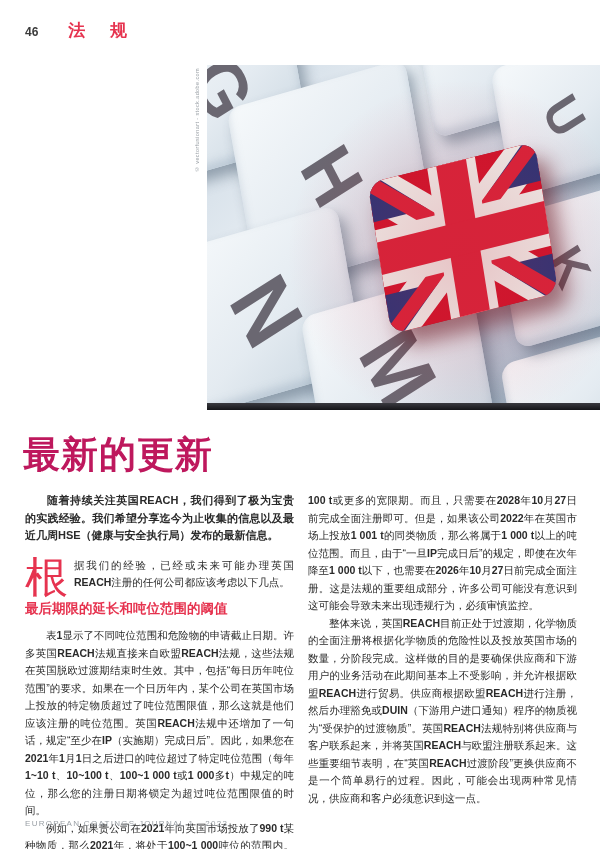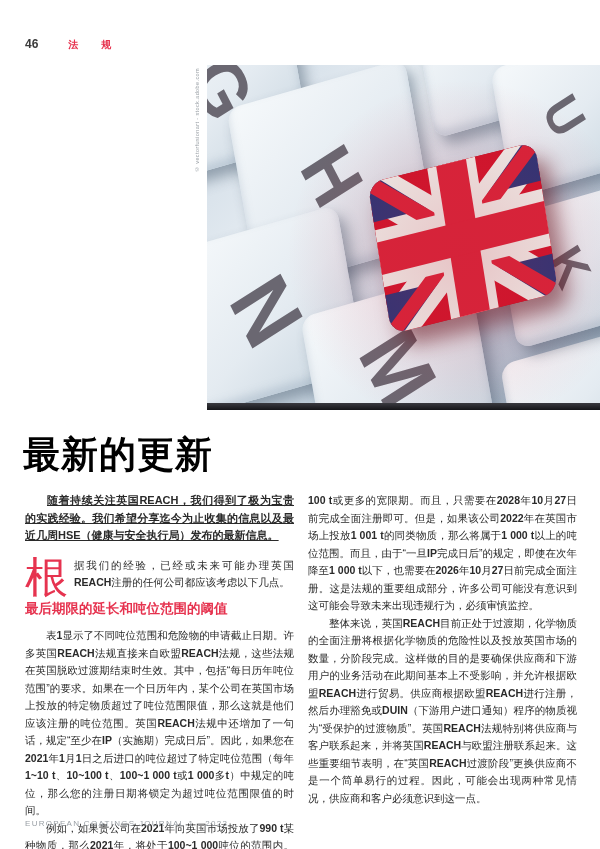--- a/index.html
+++ b/index.html
@@ -3,23 +3,23 @@
 <meta charset="utf-8">
 <style>
   * { margin:0; padding:0; box-sizing:border-box; }
   body { background:#888; font-family:"Liberation Sans","DejaVu Sans",sans-serif; }
   .page {
     position:relative; width:600px; height:849px; margin:0 auto;
     background:#ffffff; overflow:hidden; color:#2a2a2a;
   }
 
   
-  .pagehead { position:absolute; top:37px; left:25px; display:flex; align-items:baseline; }
+  .pagehead { position:absolute; top:19px; left:25px; display:flex; align-items:baseline; }
   .pagenum { font-size:12px; font-weight:bold; color:#3a3a3a; }
-  .section { margin-left:30px; font-size:10px; font-weight:bold; letter-spacing:10px; }
+  .section { margin-left:30px; font-size:17px; font-weight:bold; letter-spacing:10px; }
 
   
   .photo {
     position:absolute; left:207px; top:65px; width:393px; height:345px;
     background:linear-gradient(130deg,#cdd9e4 0%, #e9eff4 35%, #c2d1de 60%, #9fb3c4 100%);
     overflow:hidden;
   }
   .photo .tint {
     position:absolute; inset:0;
     background:radial-gradient(circle at 65% 55%, rgba(205,35,60,.22) 0%, rgba(205,35,60,.10) 30%, rgba(205,35,60,0) 55%);
@@ -51,26 +51,26 @@
   .credit {
     position:absolute; left:194px; top:68px; width:12px;
     writing-mode:vertical-rl; transform:rotate(180deg);
     font-size:5.5px; color:#9aa0a6; letter-spacing:.4px;
   }
 
   
   .caption { position:absolute; left:25px; top:359px; font-size:11px; font-weight:bold; line-height:15px; }
 
   
-  .headline { position:absolute; left:23px; top:430px; font-size:37px; font-weight:bold; color:#000000; letter-spacing:1px; }
+  .headline { position:absolute; left:23px; top:430px; font-size:37px; font-weight:bold; color:#be185d; letter-spacing:1px; }
 
   
   .columns { position:absolute; left:25px; top:492px; width:552px; display:flex; gap:14px; }
   .col { width:269px; font-size:10.5px; line-height:17.5px; text-align:justify; }
-  .intro { font-weight:bold; font-size:11px; line-height:17.5px; text-indent:2em;text-decoration:underline; }
+  .intro { font-weight:bold; font-size:11px; line-height:17.5px; text-indent:2em; }
   .dc-para { margin-top:12px; }
   .dropcap { float:left; font-size:43px; line-height:36px; margin:2px 6px 0 0; font-weight:400; }
   .subhead { font-size:13.5px; font-weight:bold; margin:8px 0 10px; text-align:left; }
   .para { text-indent:2em; }
   .para.noindent { text-indent:0; }
   .col .subhead:first-child { margin-top:0; }
 
   
   .footer { position:absolute; left:25px; top:819px; font-size:8px; letter-spacing:1.3px; color:#9aa0a6; }
 

